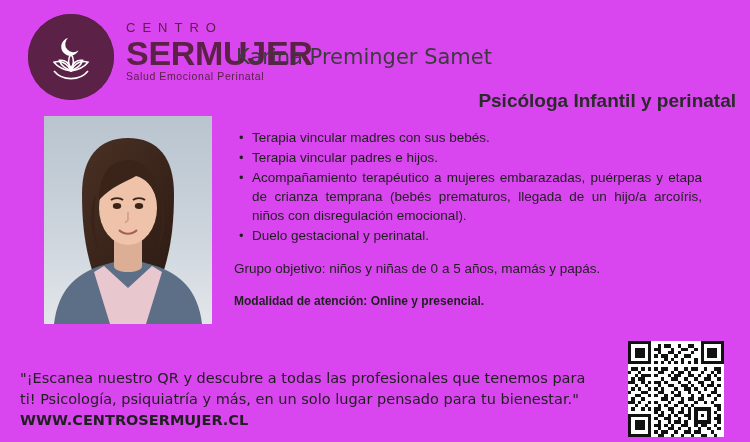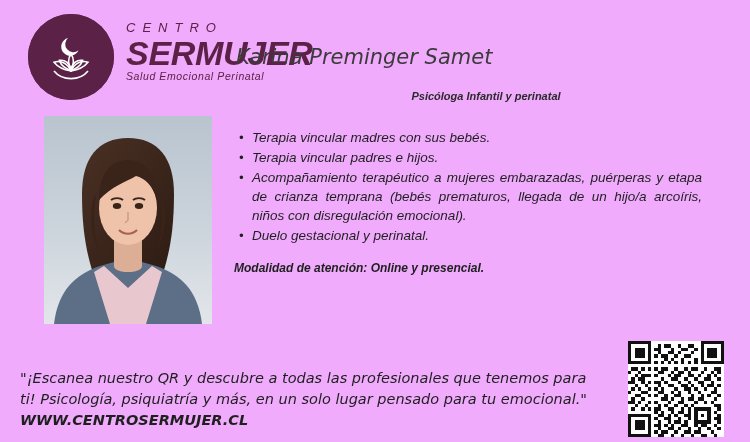--- a/index.html
+++ b/index.html
@@ -10,23 +10,22 @@
     width: 750px;
     height: 442px;
     background: #ffffff;
     font-family: "Liberation Sans", sans-serif;
     overflow: hidden;
   }
   .card {
     position: relative;
     width: 750px;
     height: 442px;
-    background: #f0abfc;
+    background: #d946ef;
     overflow: hidden;
-    font-style: italic;
   }
 
   
   .logo-block {
     position: absolute;
     left: 18px;
     top: 12px;
     width: 290px;
     height: 90px;
   }
@@ -80,22 +79,22 @@
     font-family: "DejaVu Sans", sans-serif;
     font-weight: 400;
     line-height: 34px;
     white-space: nowrap;
   }
   .prof-title {
     position: absolute;
     left: 236px;
     top: 90px;
     width: 500px;
-    text-align: center;
-    font-size: 11px;
+    text-align: right;
+    font-size: 19px;
     font-weight: bold;
     color: #2a2a2a;
   }
 
   
   .photo {
     position: absolute;
     left: 44px;
     top: 116px;
     width: 168px;
@@ -249,26 +248,27 @@
     </svg>
   </div>
 
   <div class="body-col">
     <ul class="bullets">
       <li>Terapia vincular madres con sus bebés.</li>
       <li>Terapia vincular padres e hijos.</li>
       <li class="justified">Acompañamiento terapéutico a mujeres embarazadas, puérperas y etapa de crianza temprana (bebés prematuros, llegada de un hijo/a arcoíris, niños con disregulación emocional).</li>
       <li>Duelo gestacional y perinatal.</li>
     </ul>
+    <div class="grupo">Grupo objetivo: niños y niñas de 0 a 5 años, mamás y papás.</div>
     <div class="modalidad">Modalidad de atención: Online y presencial.</div>
   </div>
 
   <div class="quote">
     <div>"¡Escanea nuestro QR y descubre a todas las profesionales que tenemos para</div>
-    <div>ti! Psicología, psiquiatría y más, en un solo lugar pensado para tu emocional."</div>
+    <div>ti! Psicología, psiquiatría y más, en un solo lugar pensado para tu bienestar."</div>
     <div class="quote-line-last site">WWW.CENTROSERMUJER.CL</div>
   </div>
 
   <div class="qr">
     <svg width="96" height="96" viewBox="0 0 29 29" shape-rendering="crispEdges" aria-hidden="true">
       <rect width="29" height="29" fill="#ffffff"></rect>
       <g fill="#111111">
 
         <rect x="0" y="0" width="7" height="1"></rect>
           <rect x="0" y="6" width="7" height="1"></rect>

